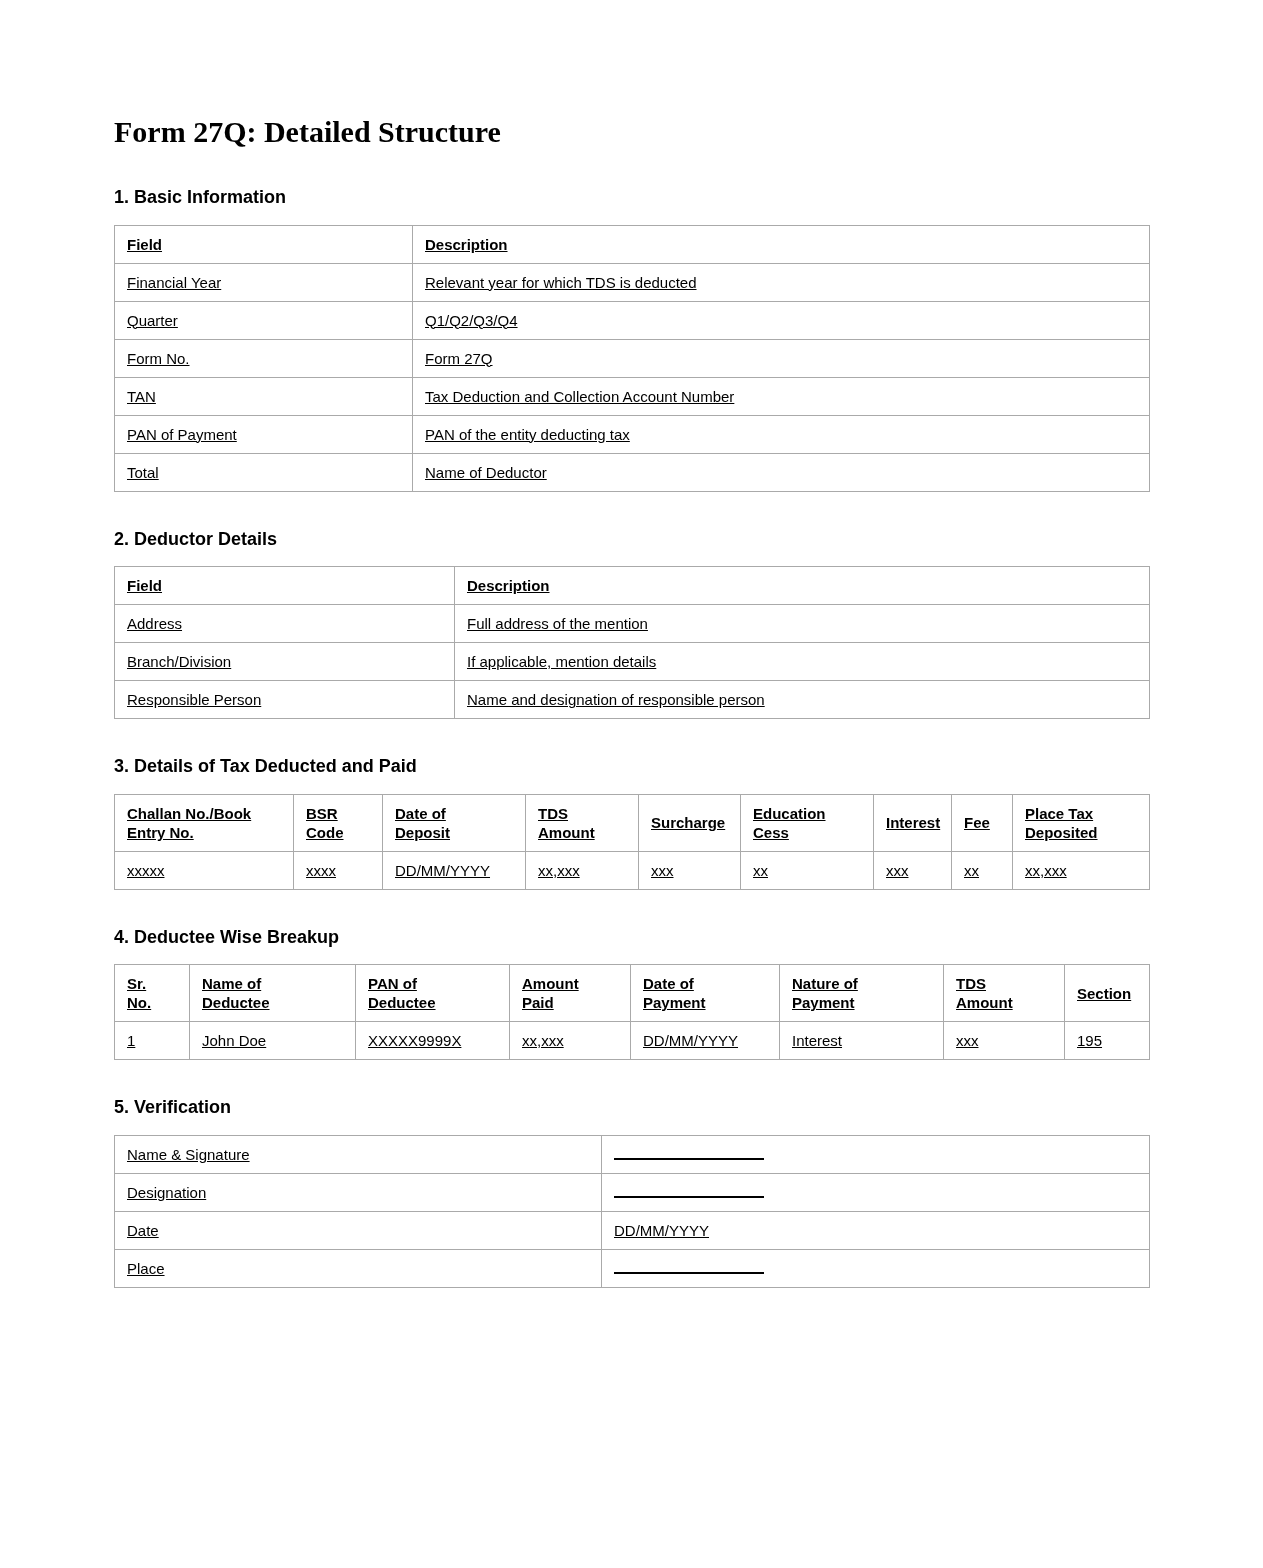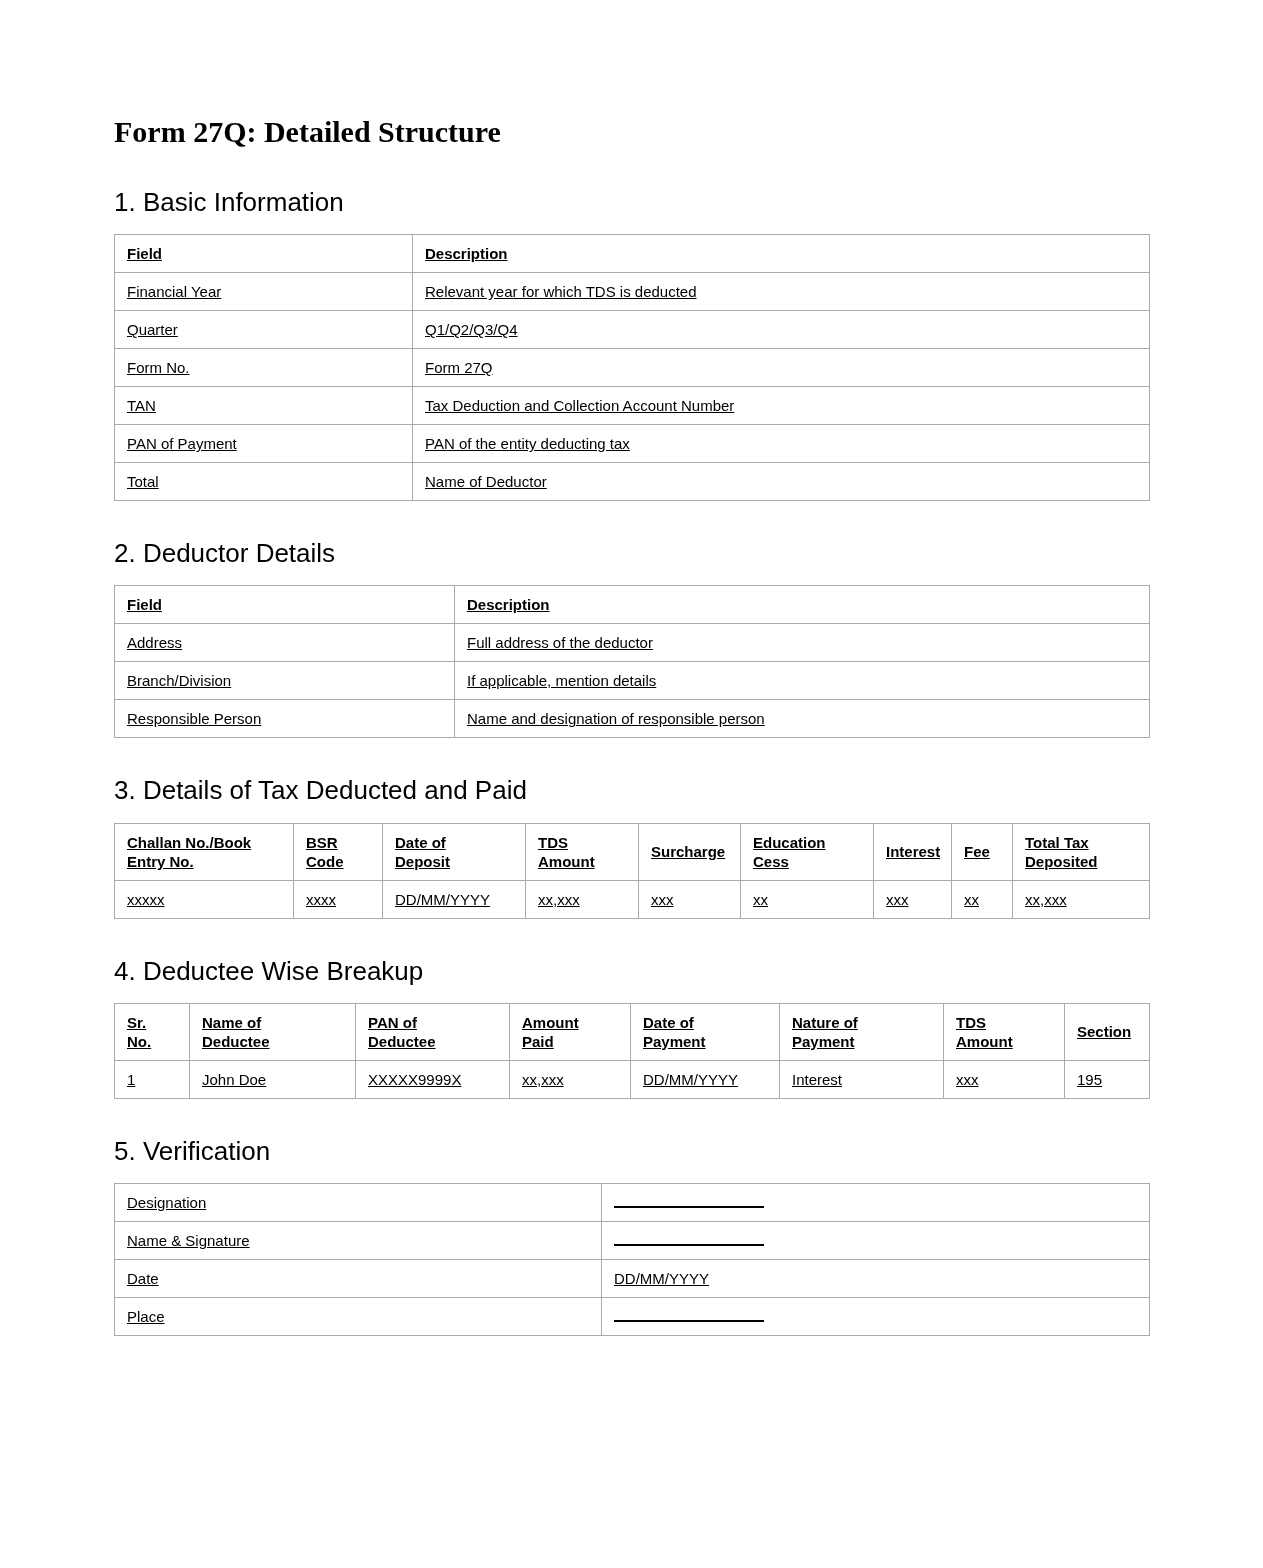--- a/index.html
+++ b/index.html
@@ -18,24 +18,24 @@
     padding-bottom: 120px;
   }
   h1 {
     font-size: 30px;
     line-height: 1.2;
     margin: 0;
     font-weight: bold;
     font-family: Liberation Serif, serif;
   }
   h2 {
-    font-size: 26px;
+    font-size: 18px;
     line-height: 1.2;
     margin: 37px 0 16px 0;
-    font-weight: normal;
+    font-weight: bold;
   }
   table {
     border-collapse: collapse;
     table-layout: fixed;
     width: 1035px;
     text-decoration: underline;
   }
   th, td {
     border: 1px solid #aaaaaa;
     padding: 9px 12px;
@@ -111,21 +111,21 @@
       </colgroup>
     <thead>
       <tr>
         <th>Field</th>
         <th>Description</th>
       </tr>
     </thead>
     <tbody>
       <tr>
         <td>Address</td>
-        <td>Full address of the deductor</td>
+        <td>Full address of the mention</td>
       </tr>
       <tr>
         <td>Branch/Division</td>
         <td>If applicable, mention details</td>
       </tr>
       <tr>
         <td>Responsible Person</td>
         <td>Name and designation of responsible person</td>
       </tr>
     </tbody>
@@ -152,21 +152,21 @@
 Code</th>
         <th>Date of
 Deposit</th>
         <th>TDS
 Amount</th>
         <th>Surcharge</th>
         <th>Education
 Cess</th>
         <th>Interest</th>
         <th>Fee</th>
-        <th>Total Tax
+        <th>Place Tax
 Deposited</th>
       </tr>
     </thead>
     <tbody>
       <tr>
         <td>xxxxx</td>
         <td>xxxx</td>
         <td>DD/MM/YYYY</td>
         <td>xx,xxx</td>
         <td>xxx</td>
@@ -224,28 +224,28 @@
   </table>
 
   <h2>5. Verification</h2>
   <table>
     <colgroup>
         <col style="width:487px">
         <col style="width:548px">
       </colgroup>
     <tbody>
       <tr>
+        <td>Name &amp; Signature</td>
+        <td><span class="sig-line"></span></td>
+      </tr>
+      <tr>
         <td>Designation</td>
         <td><span class="sig-line"></span></td>
       </tr>
       <tr>
-        <td>Name &amp; Signature</td>
-        <td><span class="sig-line"></span></td>
-      </tr>
-      <tr>
         <td>Date</td>
         <td>DD/MM/YYYY</td>
       </tr>
       <tr>
         <td>Place</td>
         <td><span class="sig-line"></span></td>
       </tr>
     </tbody>
   </table>
 

